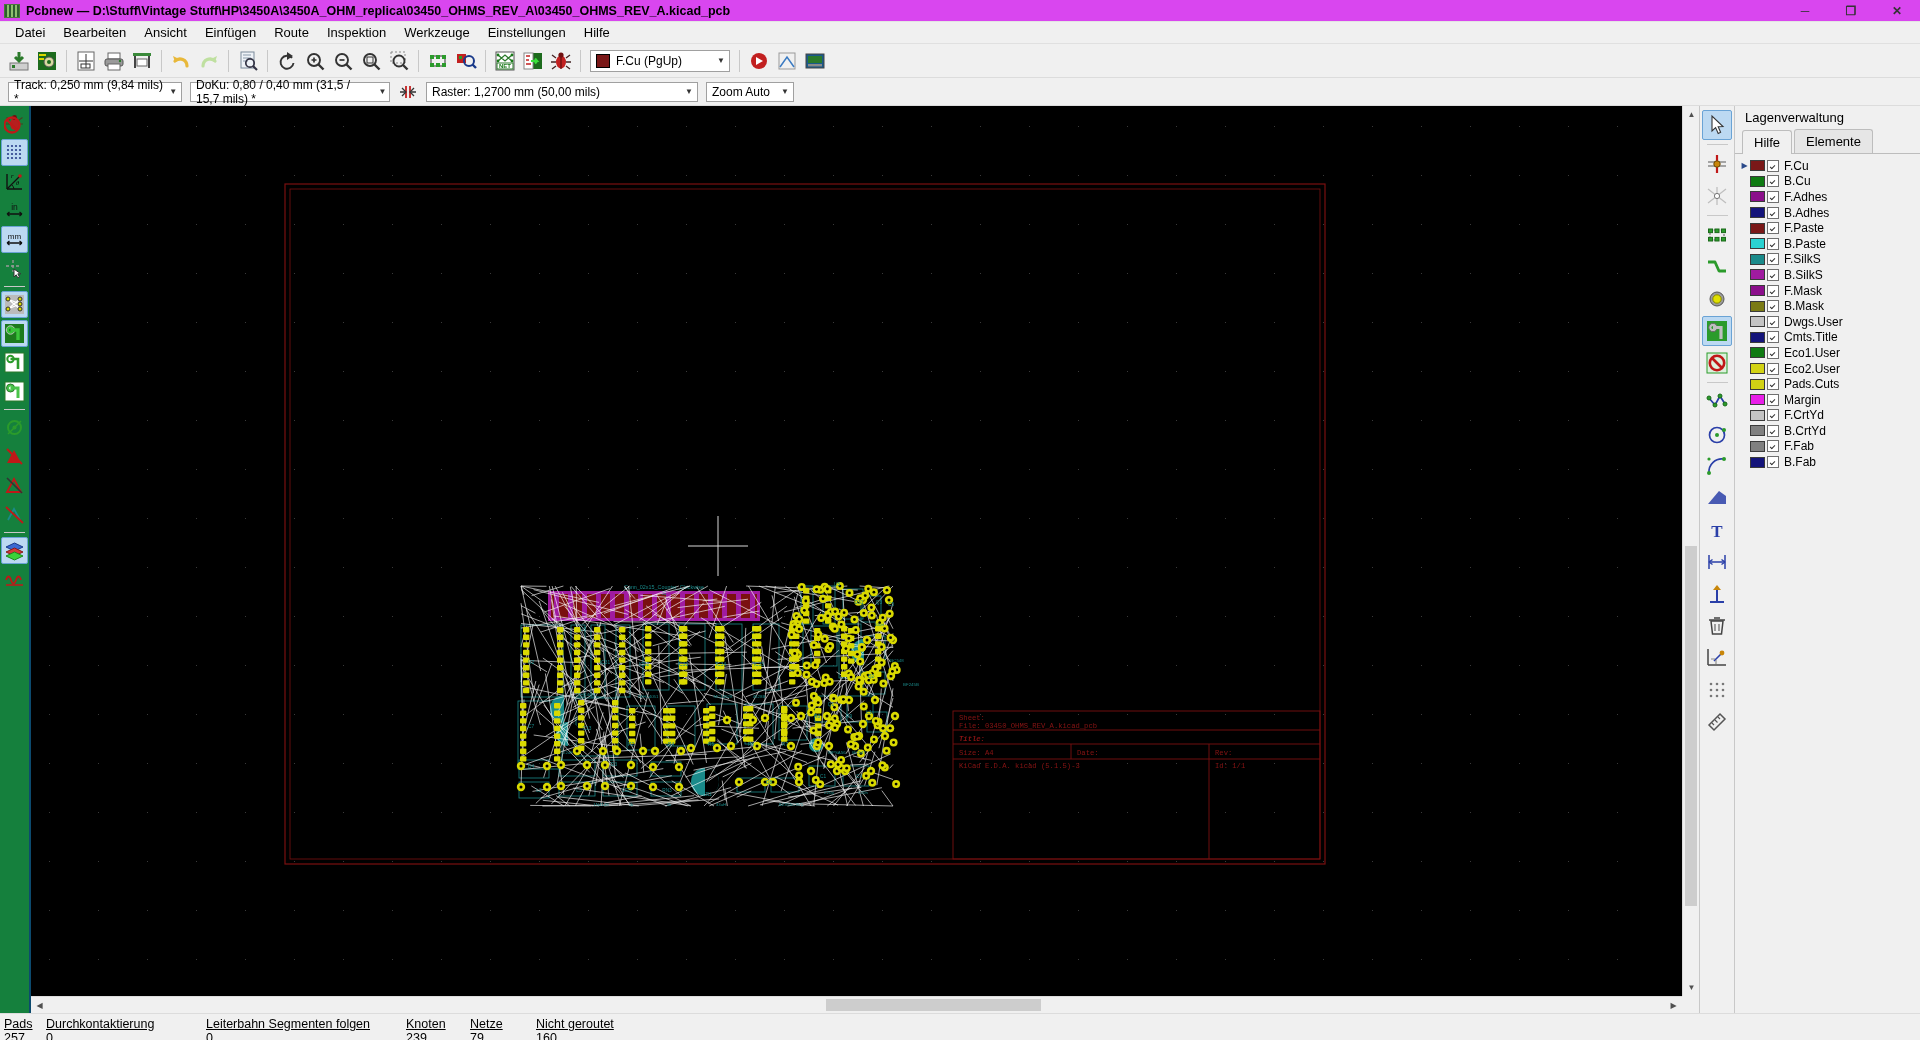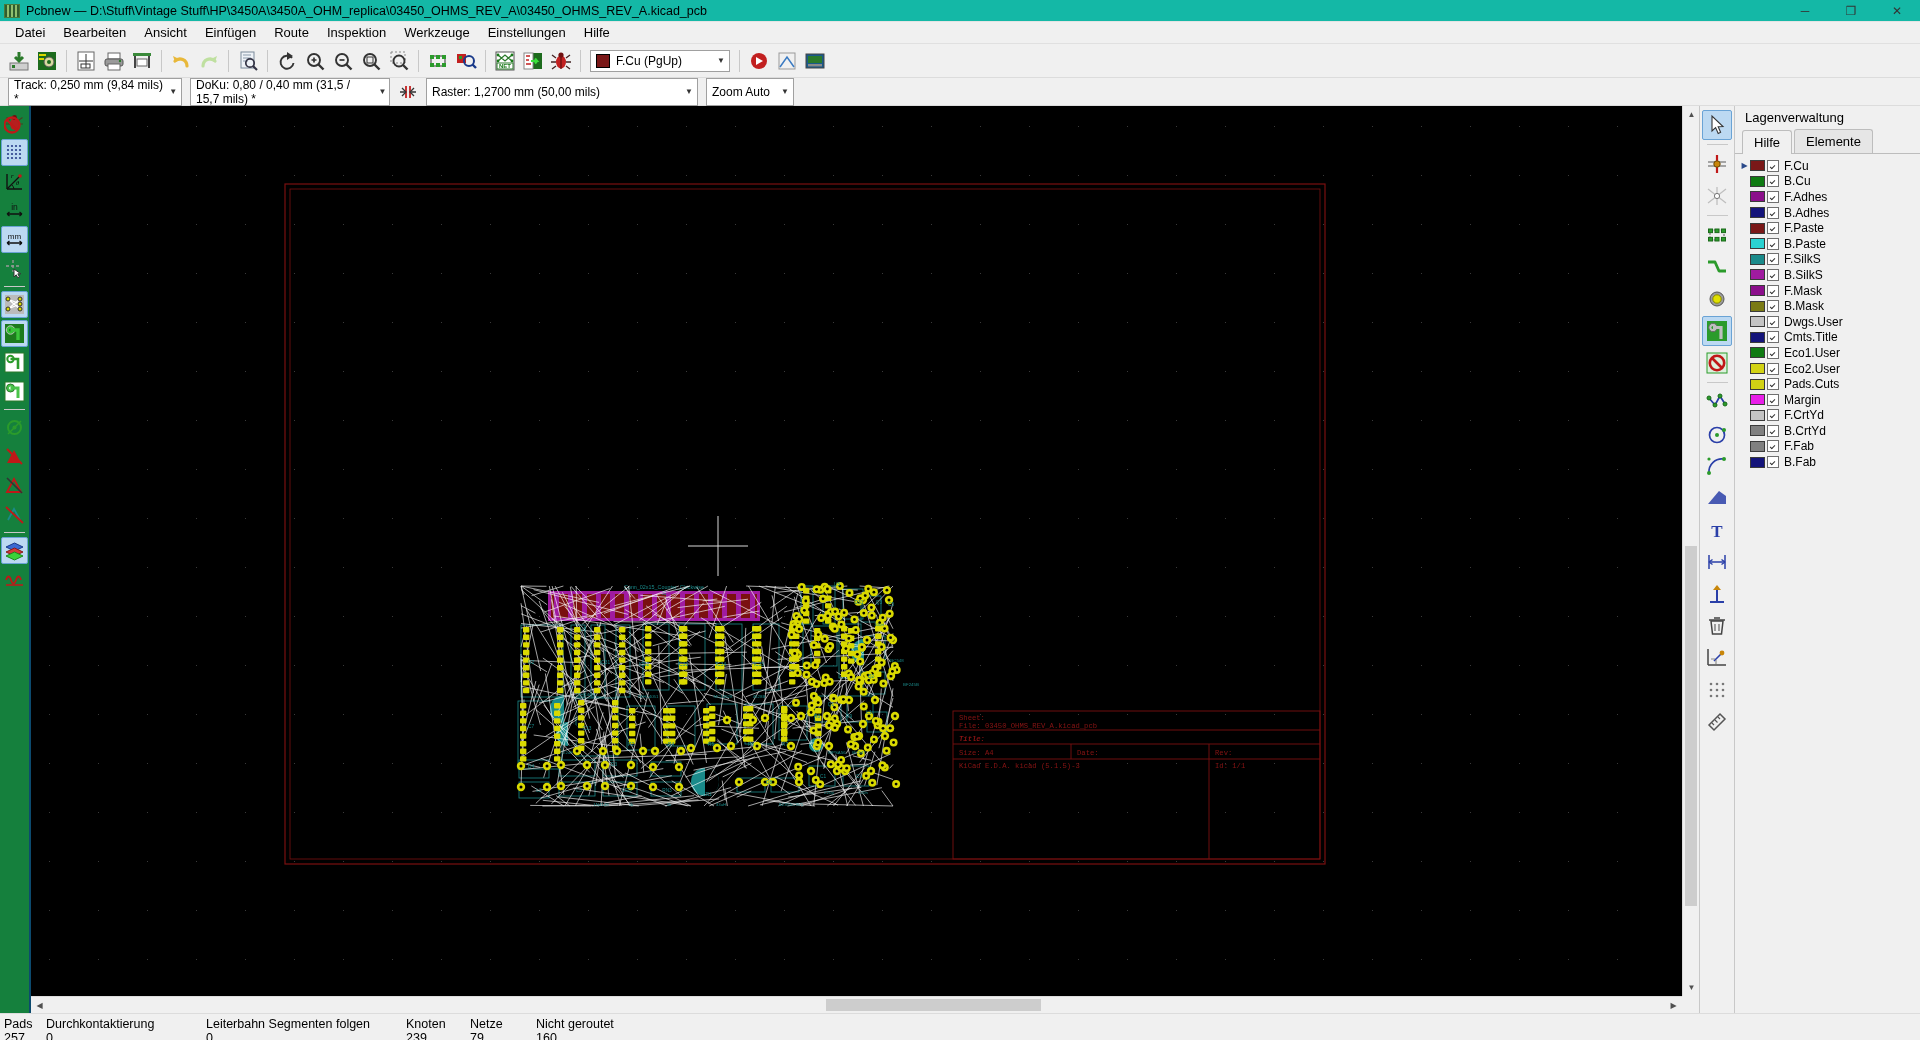--- a/index.html
+++ b/index.html
@@ -6,22 +6,23 @@
   html,body { width:1920px; height:1040px; overflow:hidden; }
   body {
     font-family: "Liberation Sans", sans-serif;
     font-size: 13px;
     background:#f0f0f0;
     color:#000;
     -webkit-font-smoothing: antialiased;
   }
   
   #titlebar {
-    height:22px; background:#14b8a6; display:flex; align-items:center;
+    height:22px; background:#d946ef; display:flex; align-items:center;
     border-bottom:1px solid #e4e4e4;
+    font-weight:bold;
   }
   #titlebar .app-icon {
     width:16px; height:14px; margin:0 6px 0 4px; flex:0 0 auto;
     background:
       repeating-linear-gradient(90deg,#2f5d2f 0 2px,#8fbf6f 2px 4px);
     border:1px solid #4a7a3a;
   }
   #titlebar .title-text { font-size:12.5px; color:#000; white-space:nowrap; }
   #titlebar .wbtns { margin-left:auto; display:flex; height:22px; }
   #titlebar .wbtn {
@@ -45,21 +46,21 @@
   #toolbar-aux  { height:28px; padding-left:4px; }
   .tb-btn {
     width:26px; height:26px; display:flex; align-items:center; justify-content:center;
     margin:0 1px; border:1px solid transparent; border-radius:2px;
   }
   .tb-sep { width:1px; height:22px; background:#c8c8c8; margin:0 5px; }
   .tb-btn svg { display:block; }
 
   
   .combo {
-    height:28px; background:#fff; border:1px solid #a0a0a0;
+    height:20px; background:#fff; border:1px solid #a0a0a0;
     display:flex; align-items:center; padding:0 0 0 5px;
     font-size:12px; color:#000; position:relative; margin:0 4px;
   }
   .combo .caret {
     margin-left:auto; width:16px; height:18px; display:flex;
     align-items:center; justify-content:center; font-size:8px; color:#333;
   }
   .combo.layer-combo { width:140px; height:22px; }
   .combo.layer-combo .swatch {
     width:14px; height:14px; background:#7a1818; border:1px solid #000; margin-right:6px; flex:0 0 auto;
@@ -146,21 +147,21 @@
     transform:rotate(-45deg);
   }
   .lp-row .lname { font-size:12px; white-space:nowrap; }
 
   
   #status-top {
     height:34px; background:#f0f0f0; display:flex; align-items:stretch;
     border-top:1px solid #dcdcdc; font-size:12.5px;
   }
   #status-top .fld { display:flex; flex-direction:column; justify-content:center; padding-left:4px; }
-  #status-top .fld .k { line-height:14px; }
+  #status-top .fld .k { line-height:14px;text-decoration:underline; }
   #status-top .fld .v { line-height:14px; }
 </style>
 </head>
 <body>
 
 <div id="titlebar">
   <div class="app-icon"></div>
   <div class="title-text">Pcbnew — D:\Stuff\Vintage Stuff\HP\3450A\3450A_OHM_replica\03450_OHMS_REV_A\03450_OHMS_REV_A.kicad_pcb</div>
   <div class="wbtns">
     <div class="wbtn">─</div>

